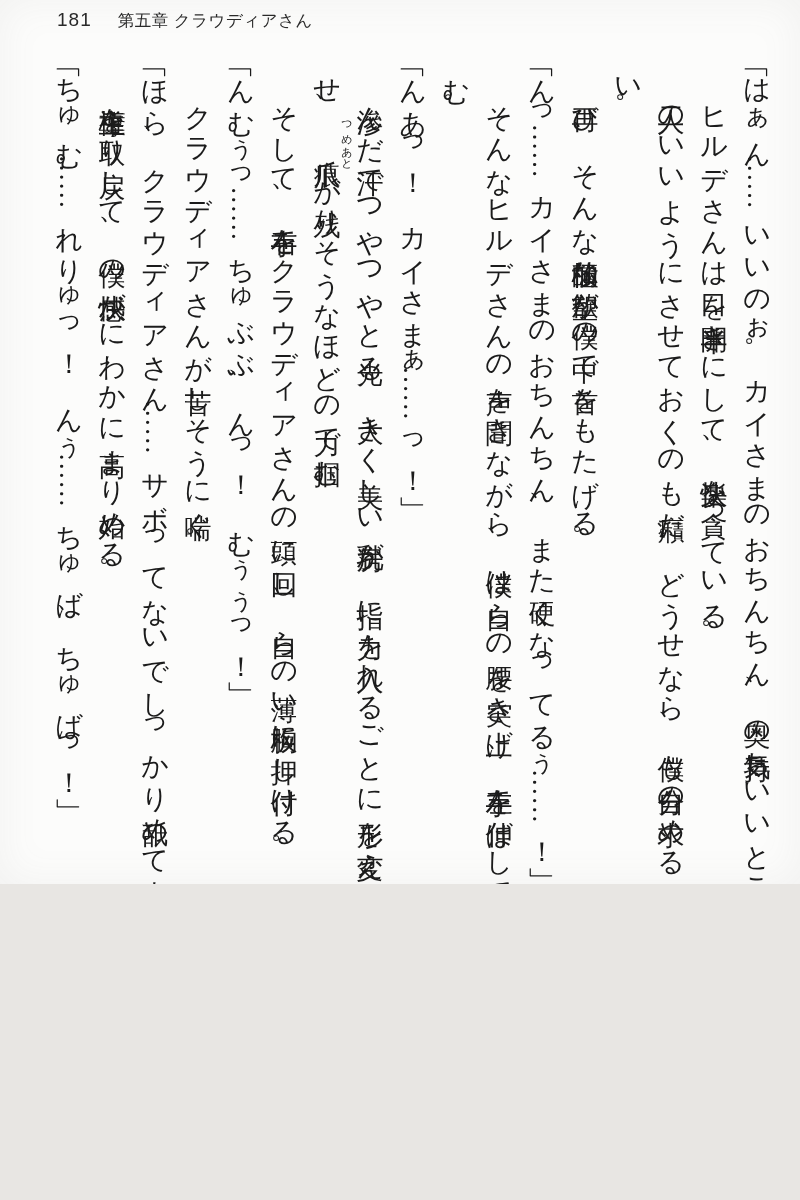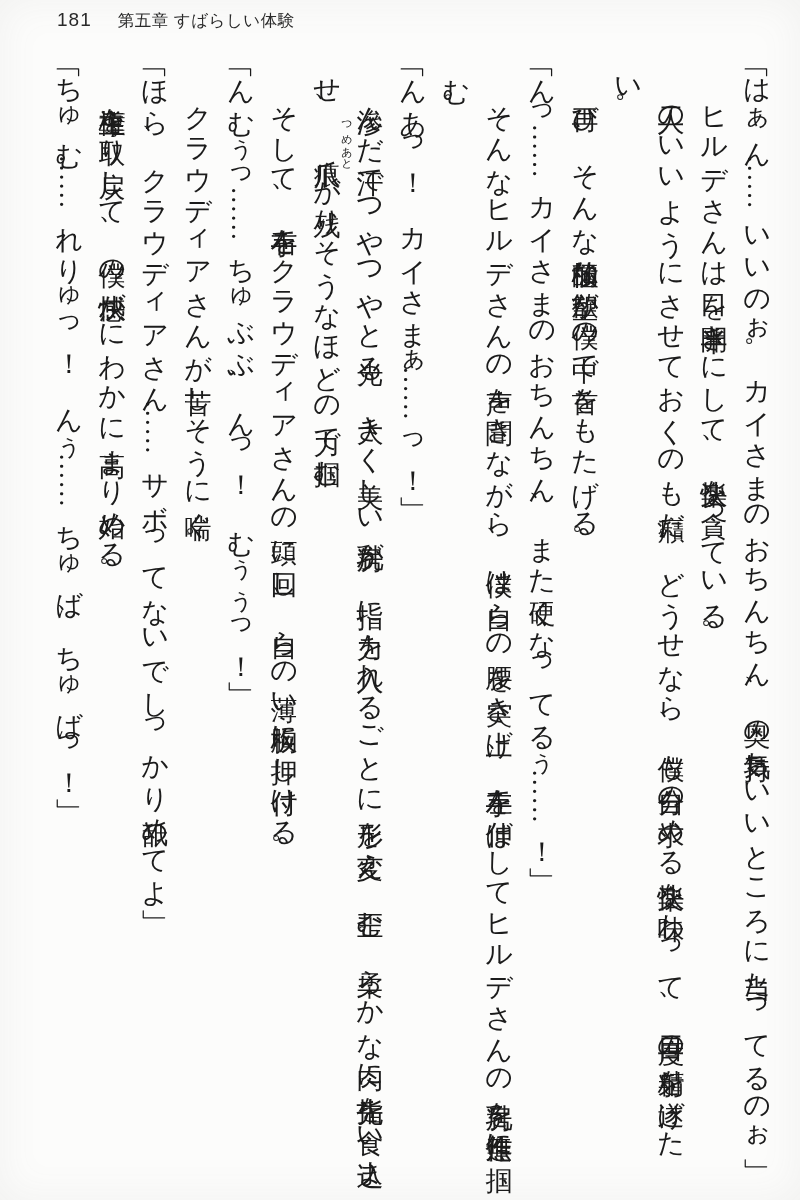--- a/index.html
+++ b/index.html
@@ -5,21 +5,21 @@
   html, body {
     margin: 0;
     padding: 0;
     width: 800px;
     height: 1200px;
     background: #e8e6e3;
   }
   .book-page {
     position: relative;
     width: 800px;
-    height: 1200px;
+    height: 884px;
     background: #fcfcfb;
     overflow: hidden;
     box-shadow: inset 0 0 40px rgba(120,115,110,0.08);
   }
   
   .running-head {
     position: absolute;
     top: 9px;
     left: 57px;
     display: flex;
@@ -62,21 +62,21 @@
     letter-spacing: 0;
     color: #1b1b1b;
   }
 </style>
 </head>
 <body>
 
 <div class="book-page">
   <div class="running-head">
     <span class="page-number">181</span>
-    <span class="chapter-title">第五章 すばらしい体験</span>
+    <span class="chapter-title">第五章 クラウディアさん</span>
   </div>
 
   <div class="text-body">
       <p class="para">「はぁん……いいのぉ。カイさまのおちんちん、奥の気持ちいいところに当たってるのぉ」</p>
       <p class="para indent">ヒルデさんは口を半開きにして、快楽を貪っている。</p>
       <p class="para indent">二人のいいようにさせておくのも癪だ。どうせなら、僕も自分の求める快楽を味わって、二度目の射精を遂げたい。</p>
       <p class="para indent">再び、そんな積極的な欲望が僕の中で首をもたげる。</p>
       <p class="para">「んっ……カイさまのおちんちん、また硬くなってるぅ……！」</p>
       <p class="para indent">そんなヒルデさんの声を聞きながら、僕は自らの腰を突き上げ、左手を伸ばしてヒルデさんの乳房を無造作に掴む。</p>
       <p class="para">「んあっ！　カイさまぁ……っ！」</p>

